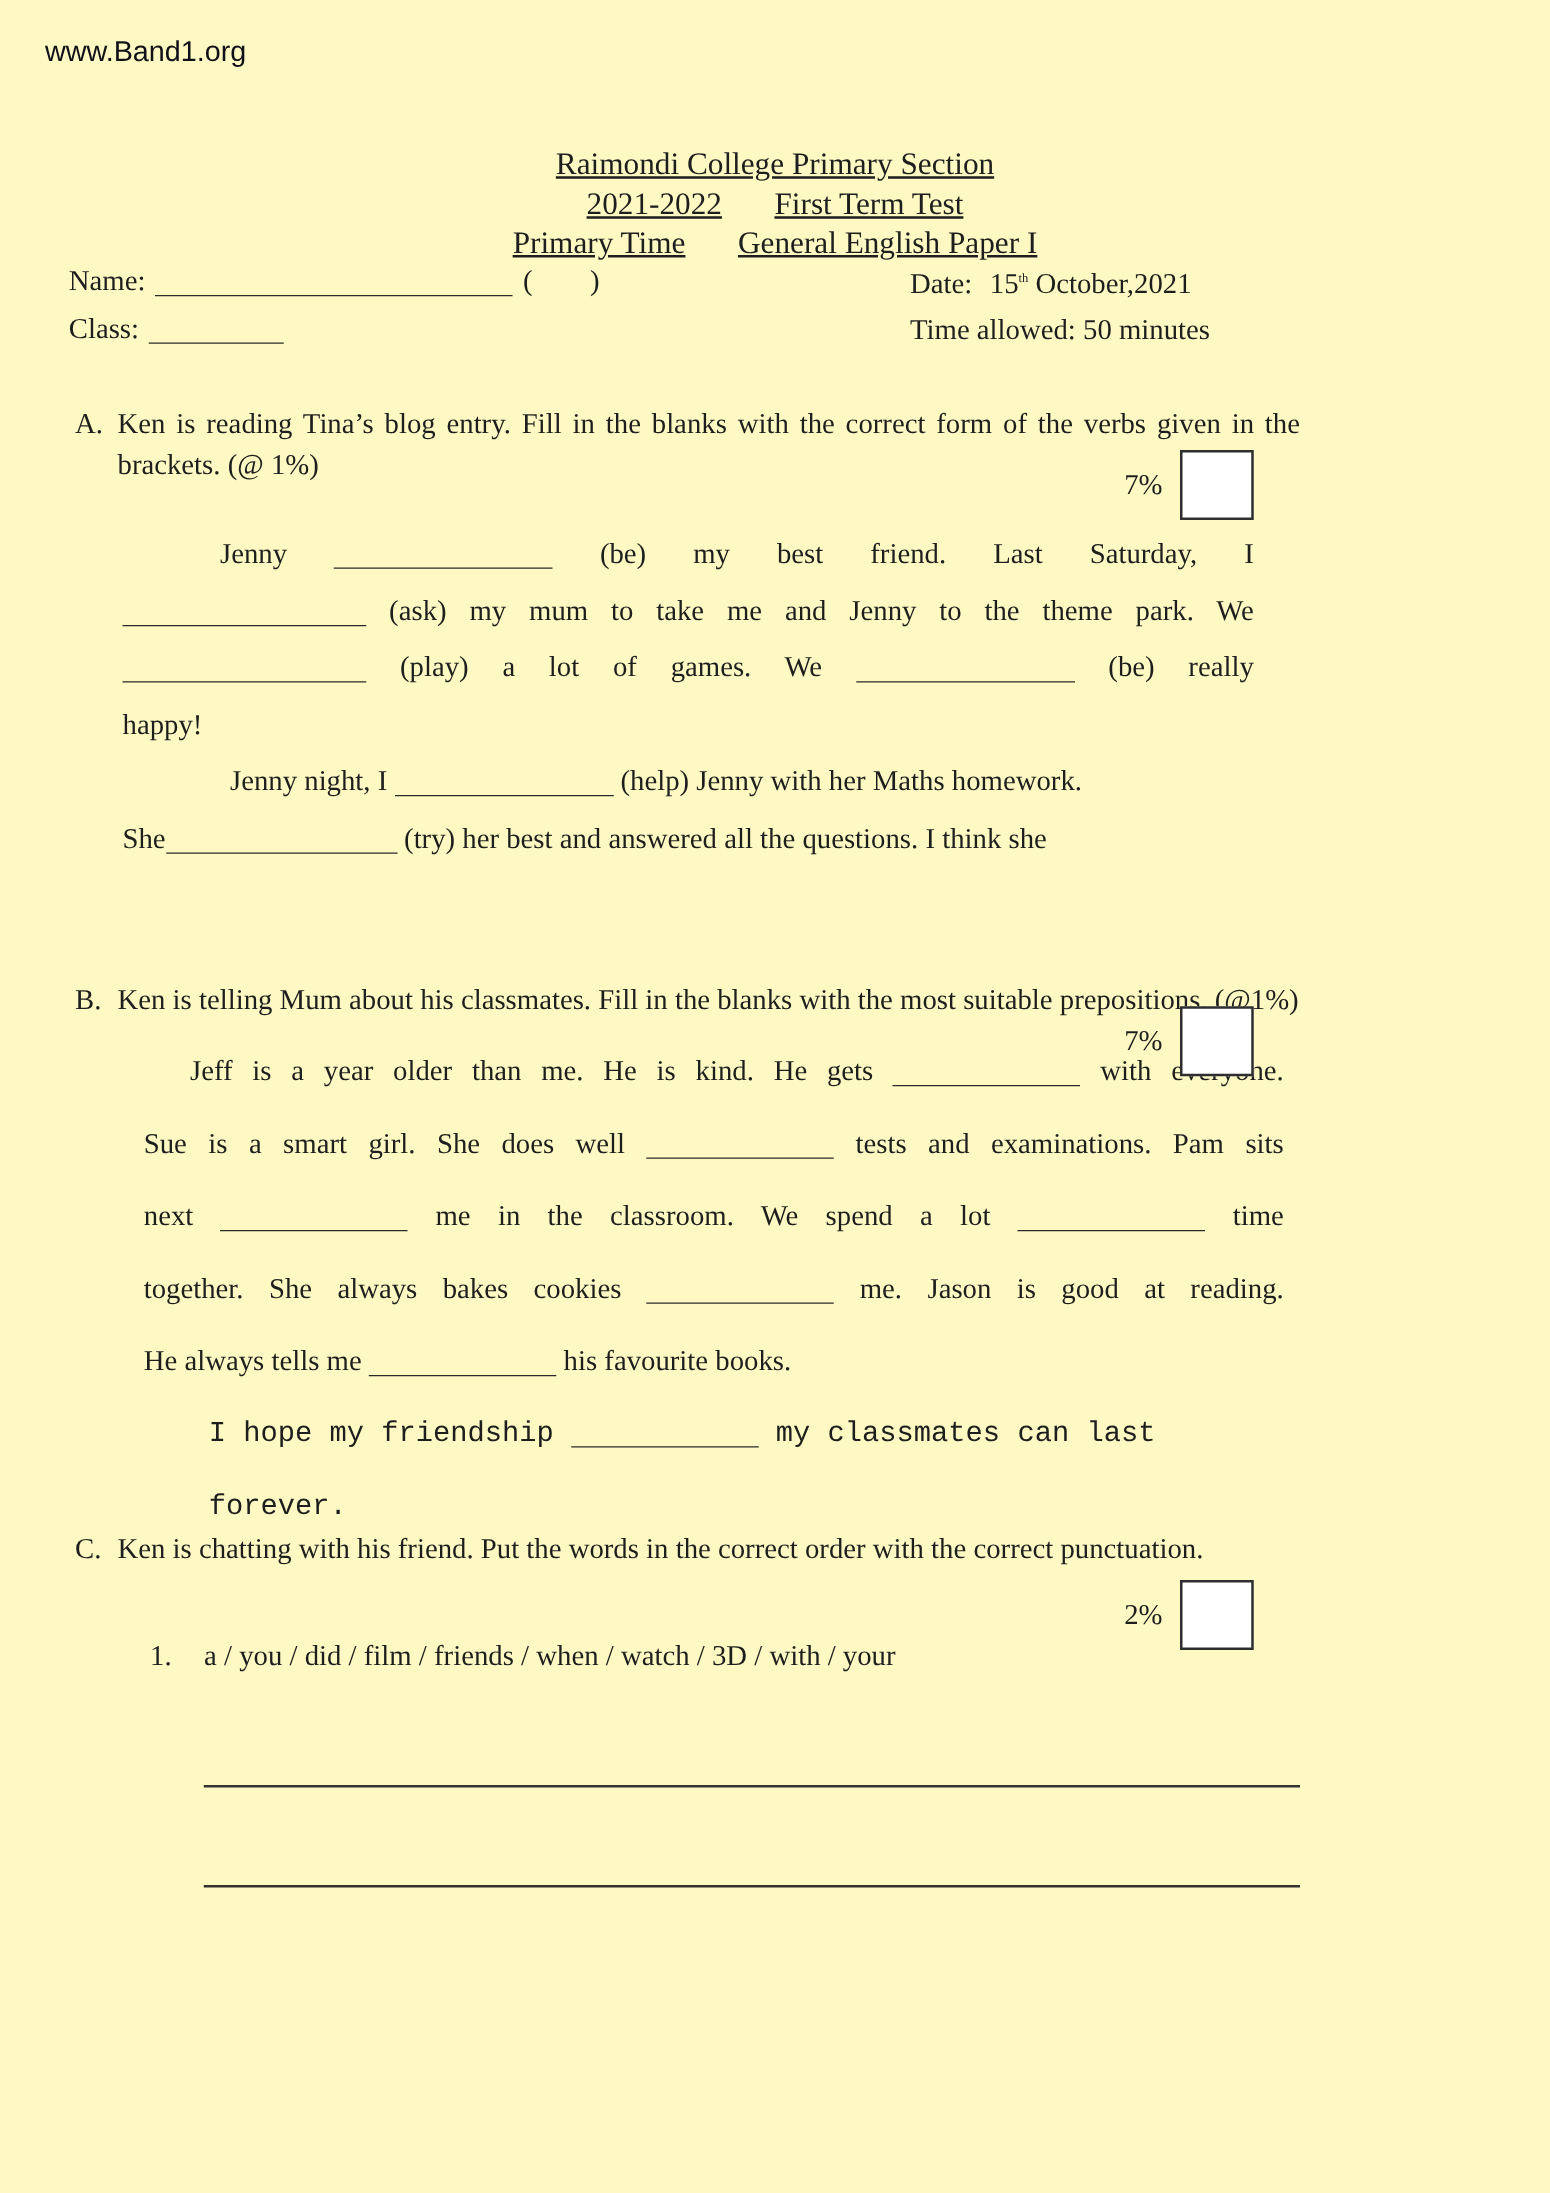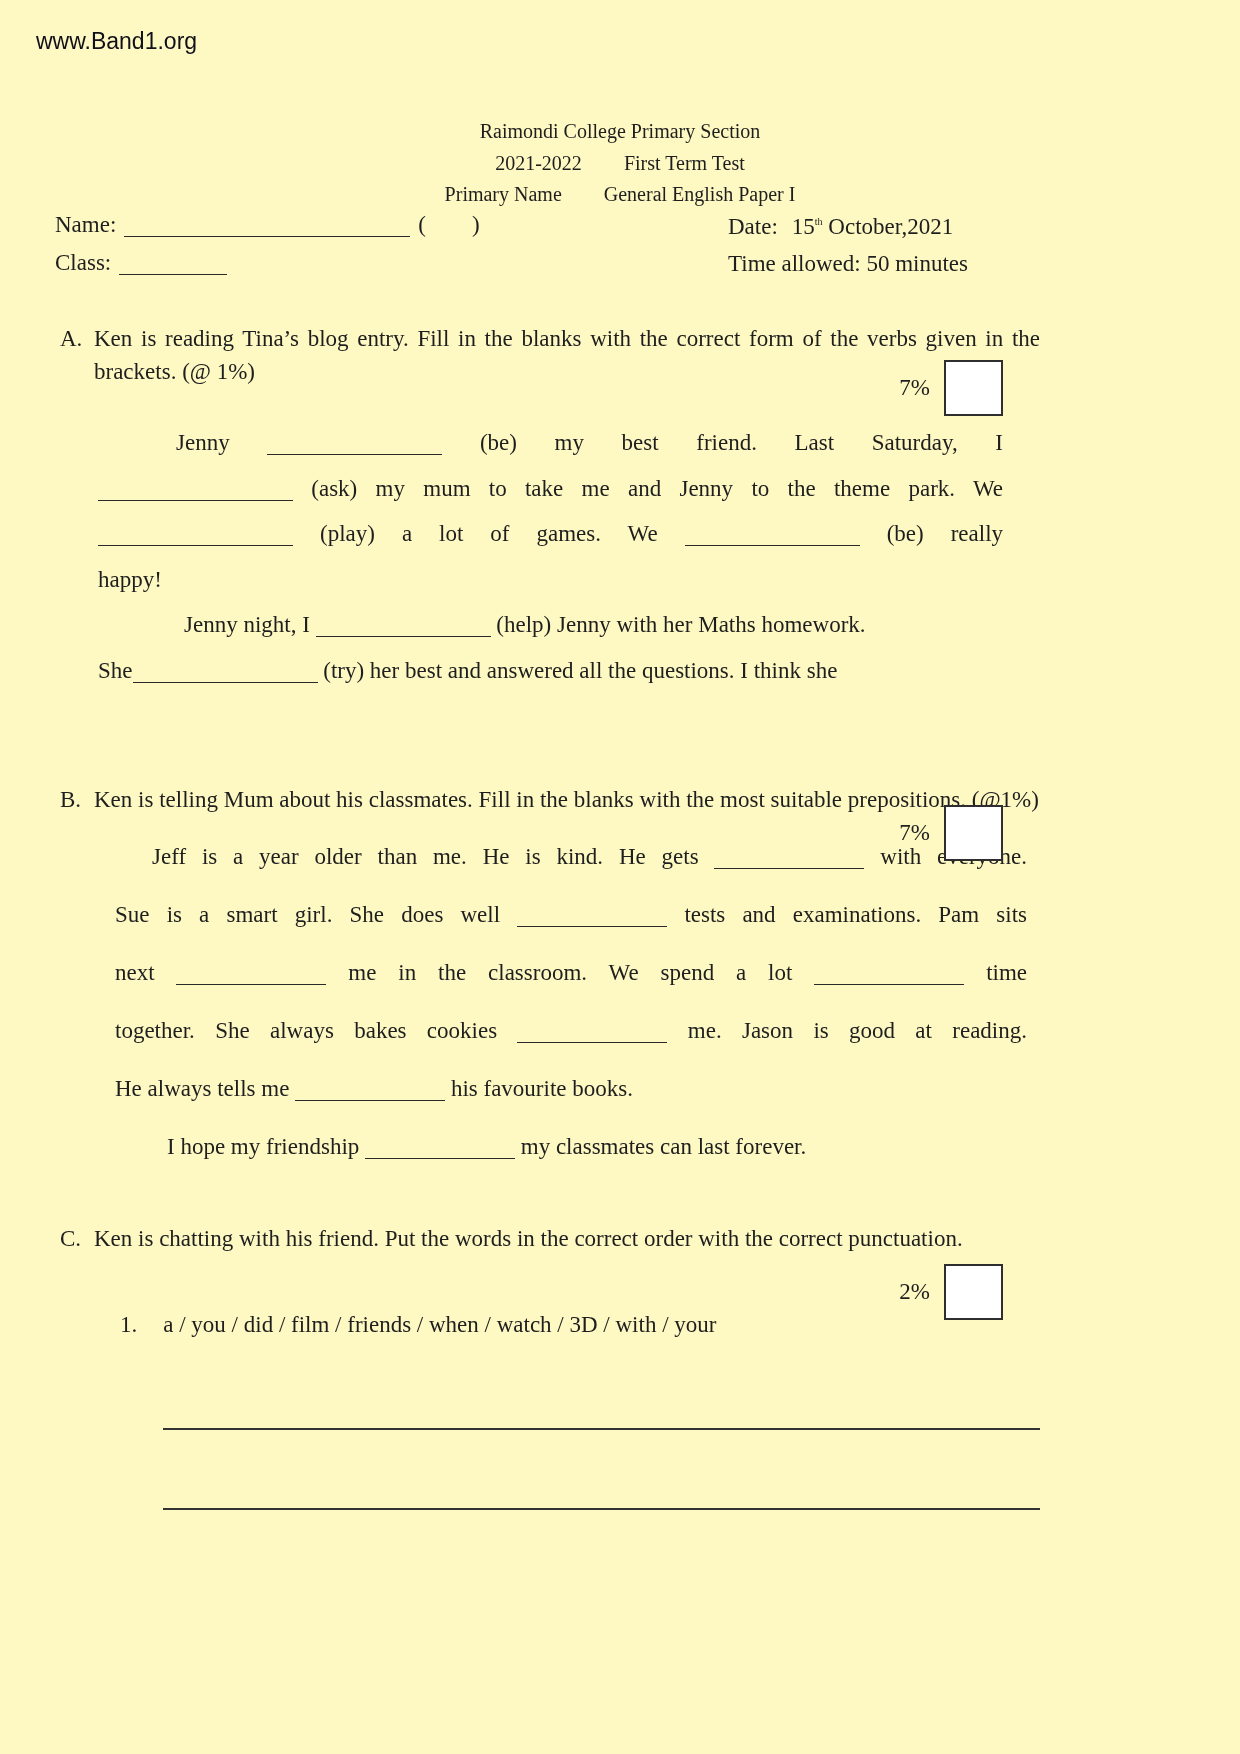--- a/index.html
+++ b/index.html
@@ -16,21 +16,21 @@
   }
 
   .watermark {
     position: absolute; top: 28px; left: 36px;
     font-family: "Liberation Sans", "DejaVu Sans", sans-serif;
     font-size: 23px; color: #101018;
   }
 
   .title-block {
     position: absolute; top: 116px; left: 0; width: 100%;
-    text-align: center; line-height: 31.5px; font-size: 20px;
+    text-align: center; line-height: 31.5px; font-size: 25px; text-decoration: underline;
   }
   .gap2 { margin-left: 42px; }
 
   .meta-left { position: absolute; top: 212px; left: 55px; }
   .meta-right { position: absolute; top: 208px; left: 728px; line-height: 37px; }
   .meta-row { height: 38px; }
   .uline {
     display: inline-block; border-bottom: 1.8px solid #2b2b2b;
     height: 24px; vertical-align: -5px;
   }
@@ -61,21 +61,21 @@
     border: 2px solid #2e2e2e; background: #fff;
   }
 
   .body-a { margin: 32px 0 0 38px; width: 905px; line-height: 45.5px; }
   .body-b { margin: 12px 0 0 55px; width: 912px; line-height: 58px; }
   .tline { width: 100%; }
   .jline { text-align: justify; text-align-last: justify; }
   .ind-78 { padding-left: 78px; }
   .ind-86 { padding-left: 86px; }
   .ind-37 { padding-left: 37px; }
-  .ind-52 { padding-left: 52px; }
+  .ind-52 { padding-left: 52px; font-family: Liberation Mono, monospace; }
 
   .blank {
     display: inline-block; height: 26px; vertical-align: -5px;
     border-bottom: 1.7px solid #2a2a2a;
   }
   .w150 { width: 150px; }
   .w175 { width: 175px; }
   .w185 { width: 185px; }
   .w195 { width: 195px; }
 
@@ -90,21 +90,21 @@
 </head>
 <body>
 
 <div class="page">
 
   <div class="watermark">www.Band1.org</div>
 
   <div class="title-block">
     <div>Raimondi College Primary Section</div>
     <div><span>2021-2022</span><span class="gap2">First Term Test</span></div>
-    <div><span>Primary Name</span><span class="gap2">General English Paper I</span></div>
+    <div><span>Primary Time</span><span class="gap2">General English Paper I</span></div>
   </div>
 
   <div class="meta-left">
     <div class="meta-row">
       <span>Name:</span><span class="uline name-line"></span><span class="paren">(&nbsp;&nbsp;&nbsp;&nbsp;&nbsp;&nbsp;&nbsp;&nbsp;)</span>
     </div>
     <div class="meta-row">
       <span>Class:</span><span class="uline class-line"></span>
     </div>
   </div>

